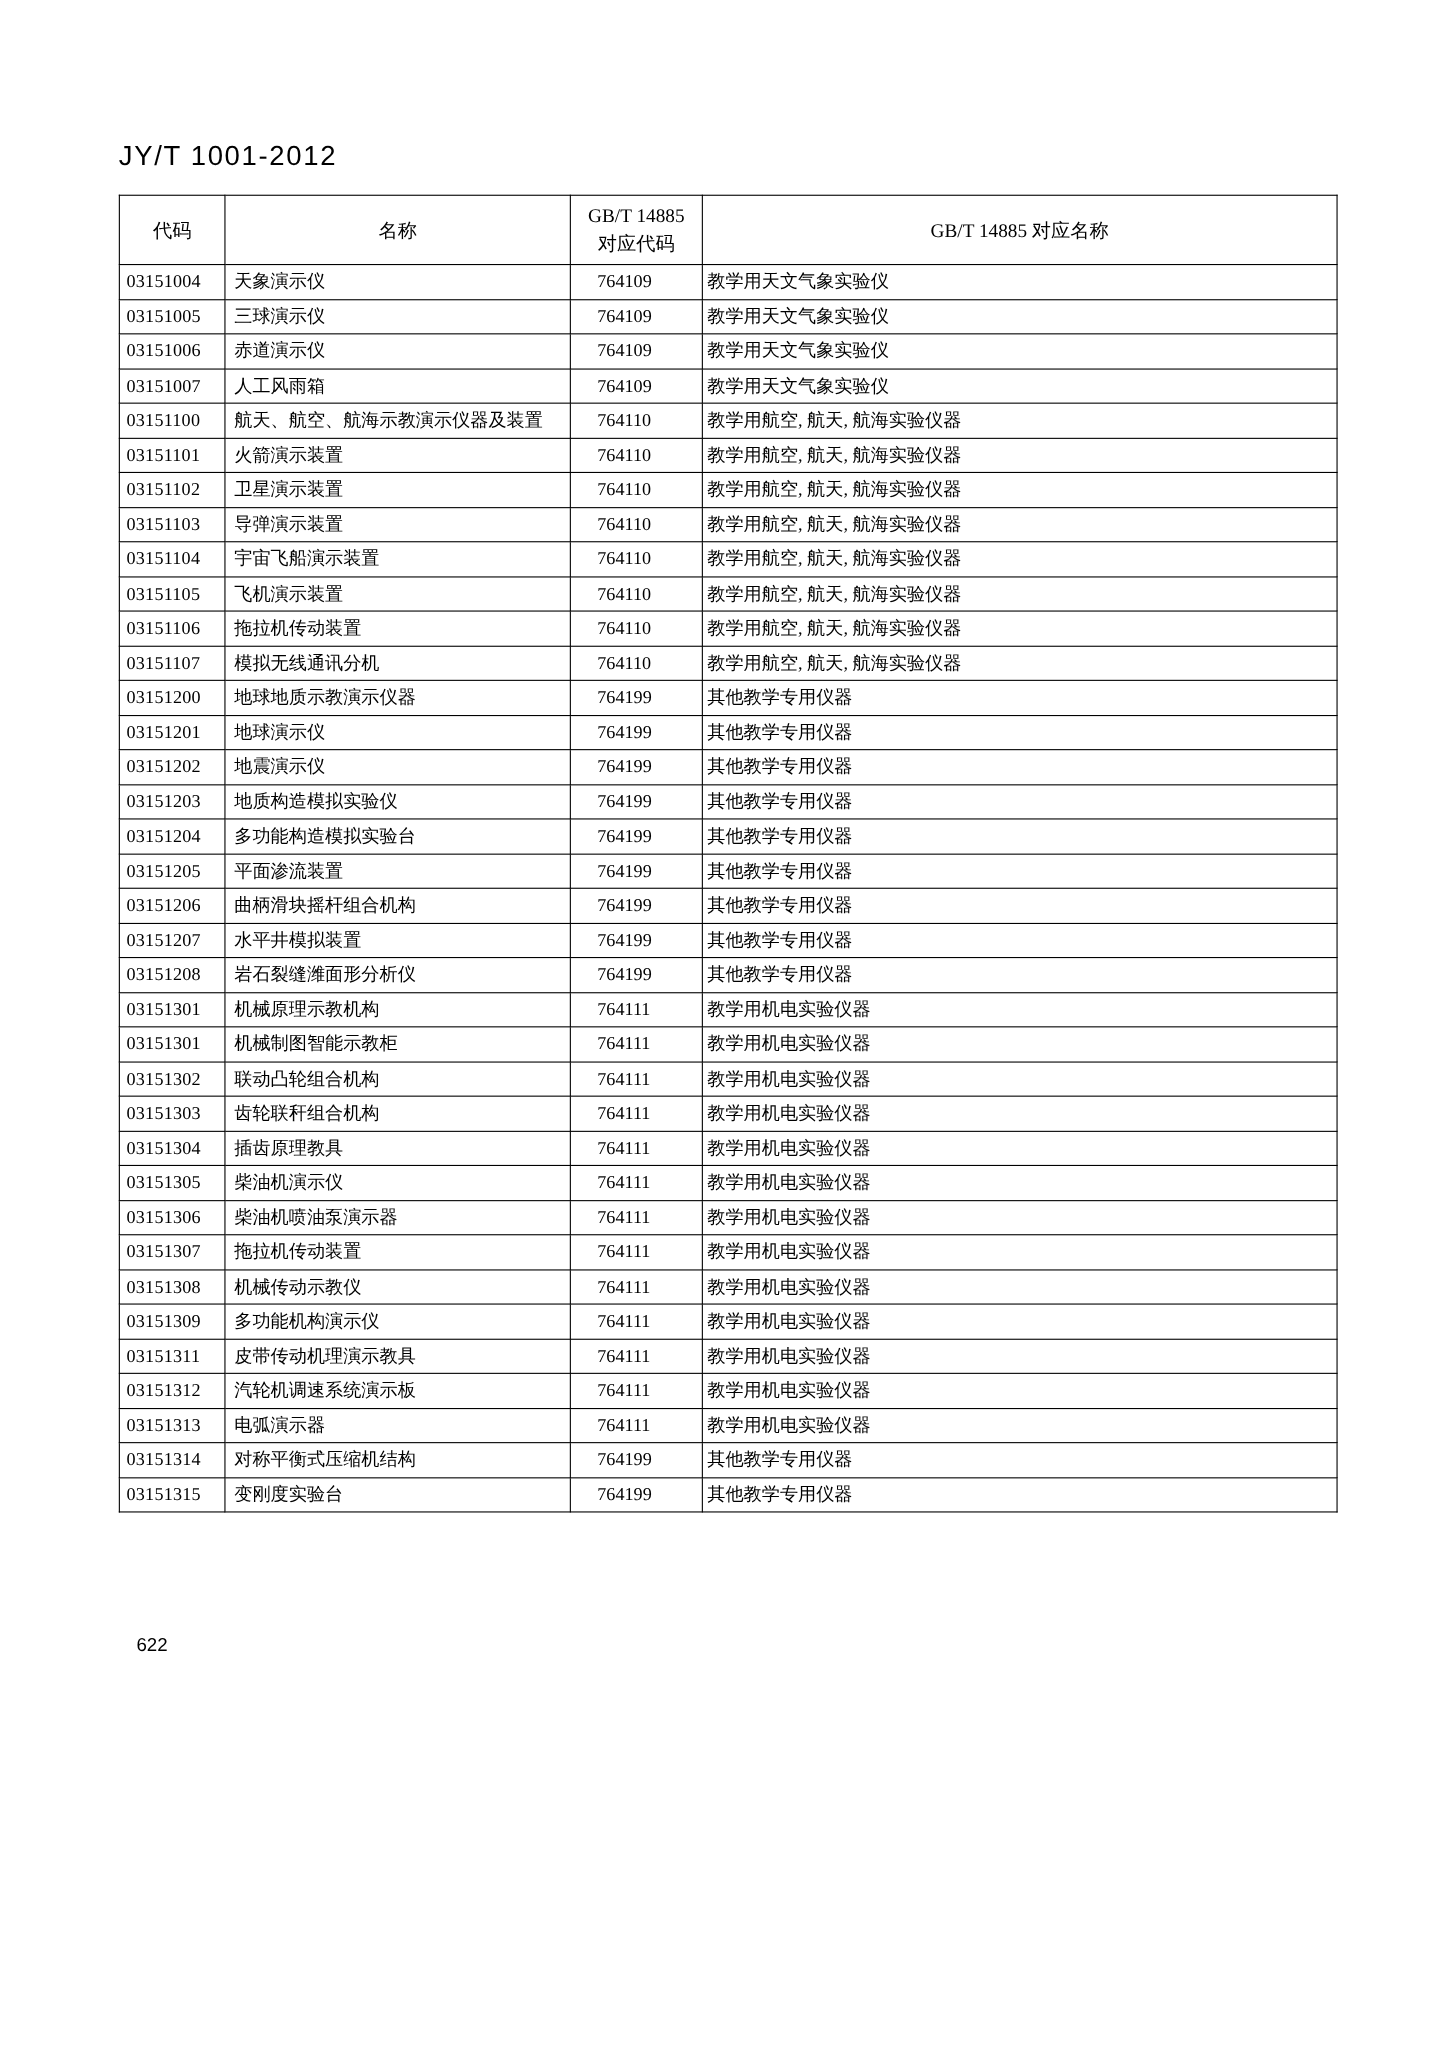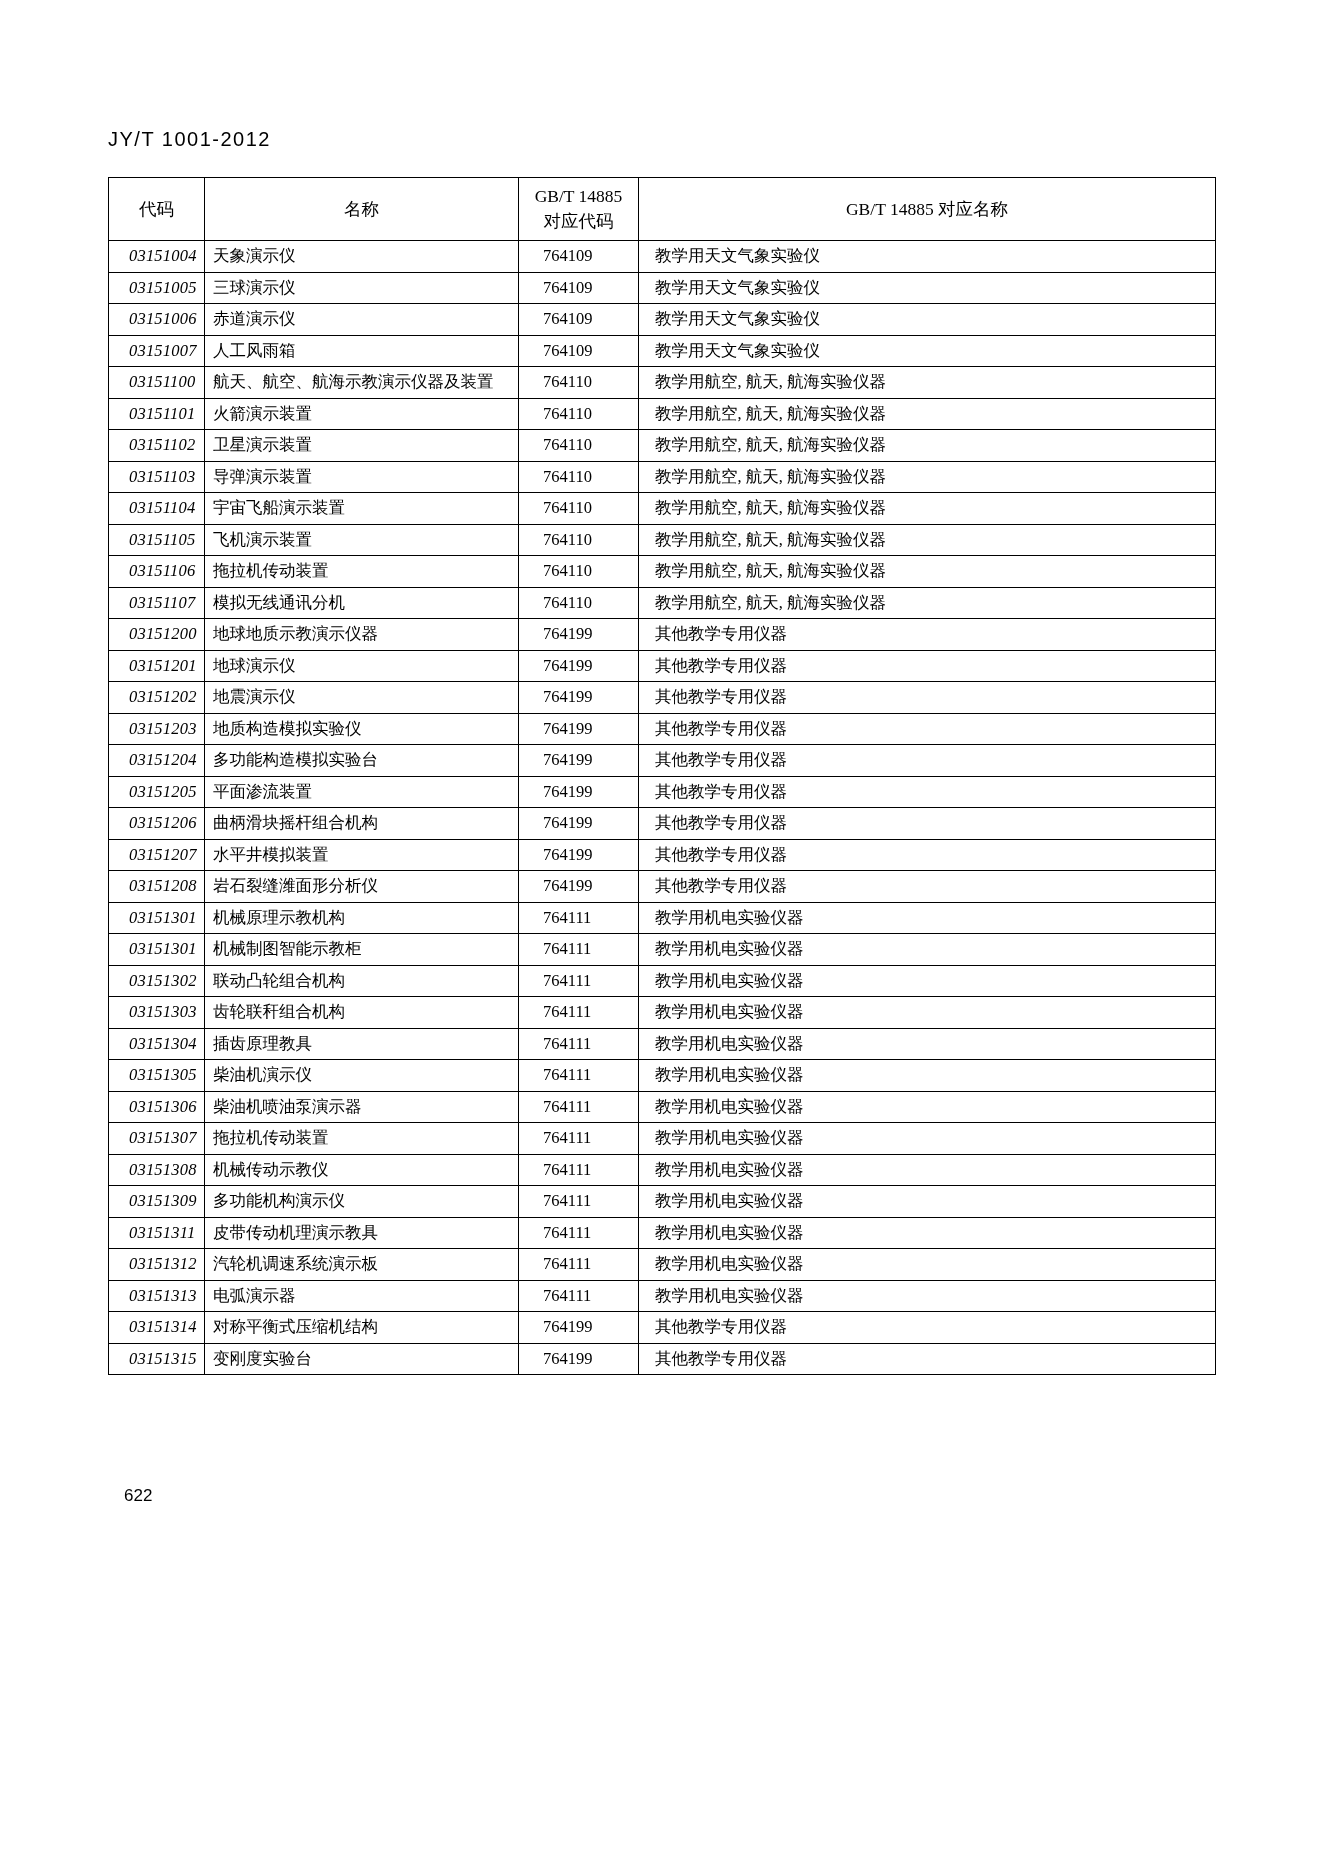--- a/index.html
+++ b/index.html
@@ -20,21 +20,21 @@
     left: 0; top: 0;
     width: 1323px;
     height: 1871px;
     box-sizing: border-box;
   }
   .header {
     position: absolute;
     left: 108px;
     top: 128px;
     font-family: "Liberation Sans", sans-serif;
-    font-size: 20px;
+    font-size: 25px;
     letter-spacing: 1.5px;
     color: #000;
   }
   .table-wrap {
     position: absolute;
     left: 108px;
     top: 177px;
     width: 1107px;
   }
   table.codes {
@@ -61,34 +61,33 @@
   col.c-code { width: 96px; }
   col.c-name { width: 314px; }
   col.c-gbcode { width: 120px; }
   col.c-gbname { width: 577px; }
 
   tbody td {
     height: 30.5px;
     font-size: 16.5px;
   }
   tbody td.code {
-    padding-left: 20px;
+    padding-left: 6px;
     font-family: "Liberation Serif", "DejaVu Serif", serif;
     letter-spacing: 0.2px;
-    font-style: italic;
   }
   tbody td.name {
     padding-left: 8px;
     margin-left: 28px;
   }
   tbody td.gbcode {
     padding-left: 24px;
   }
   tbody td.gbname {
-    padding-left: 16px;
+    padding-left: 4px;
   }
   .page-number {
     position: absolute;
     left: 124px;
     top: 1486px;
     font-family: "Liberation Sans", sans-serif;
     font-size: 17px;
   }
 </style>
 </head>

